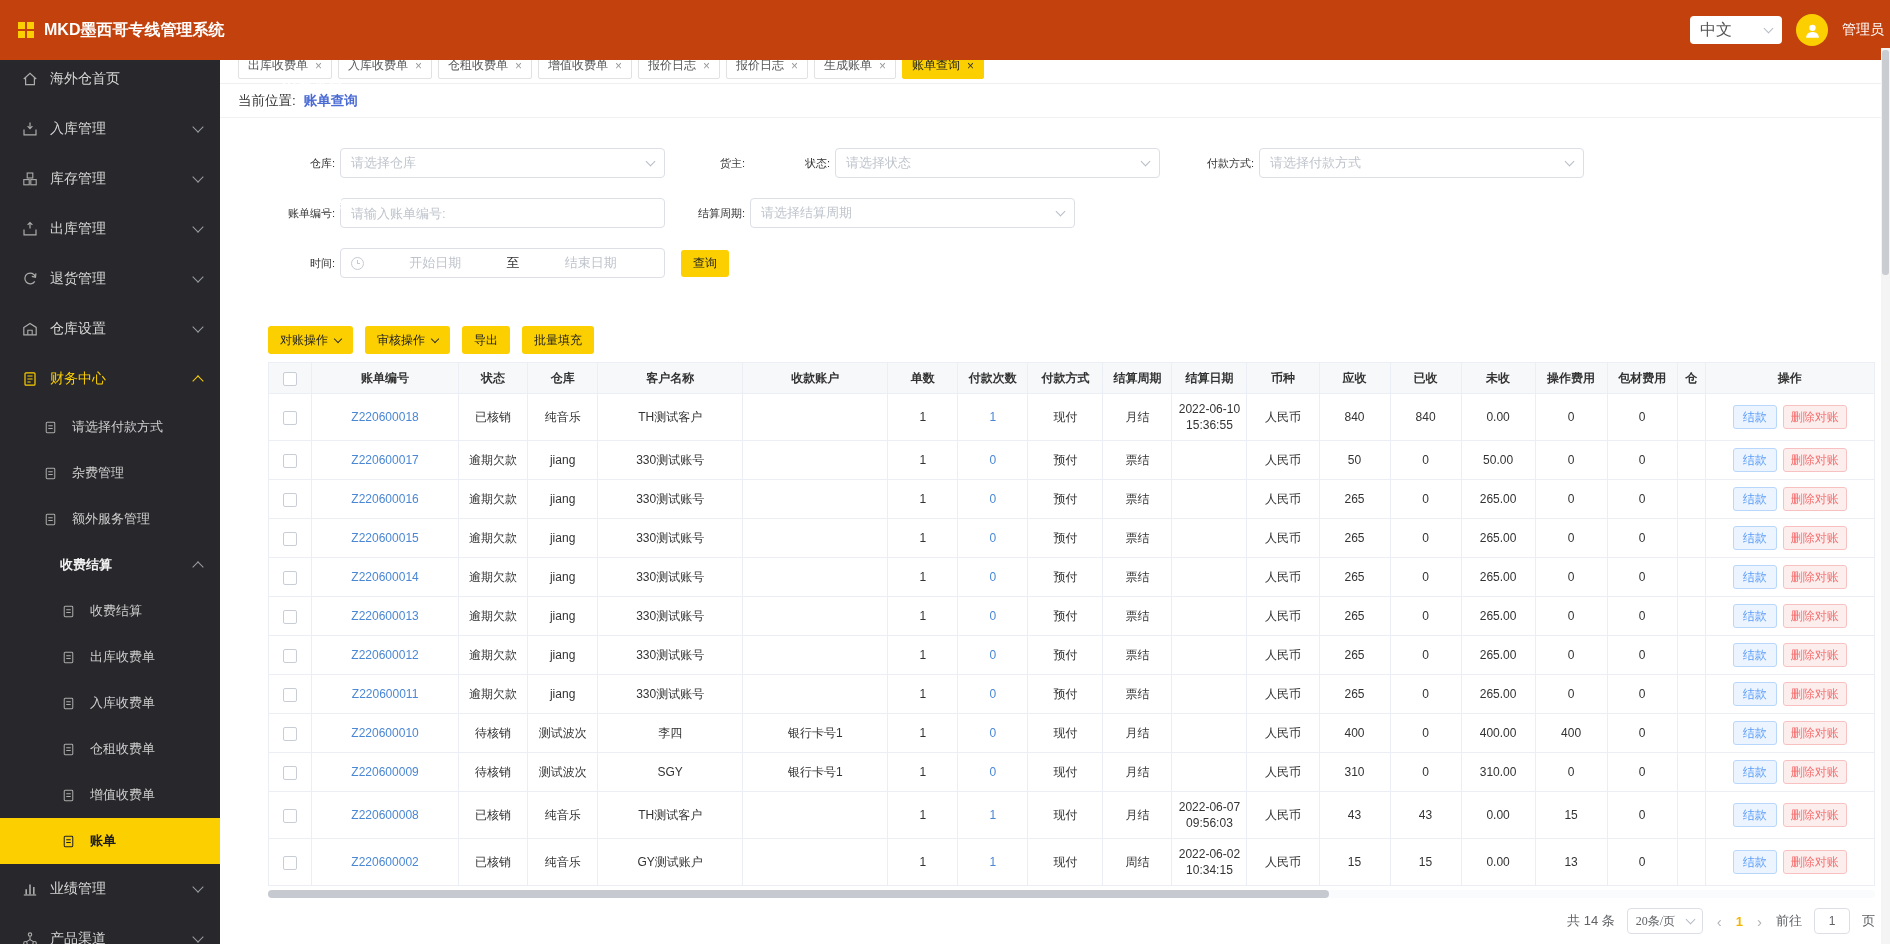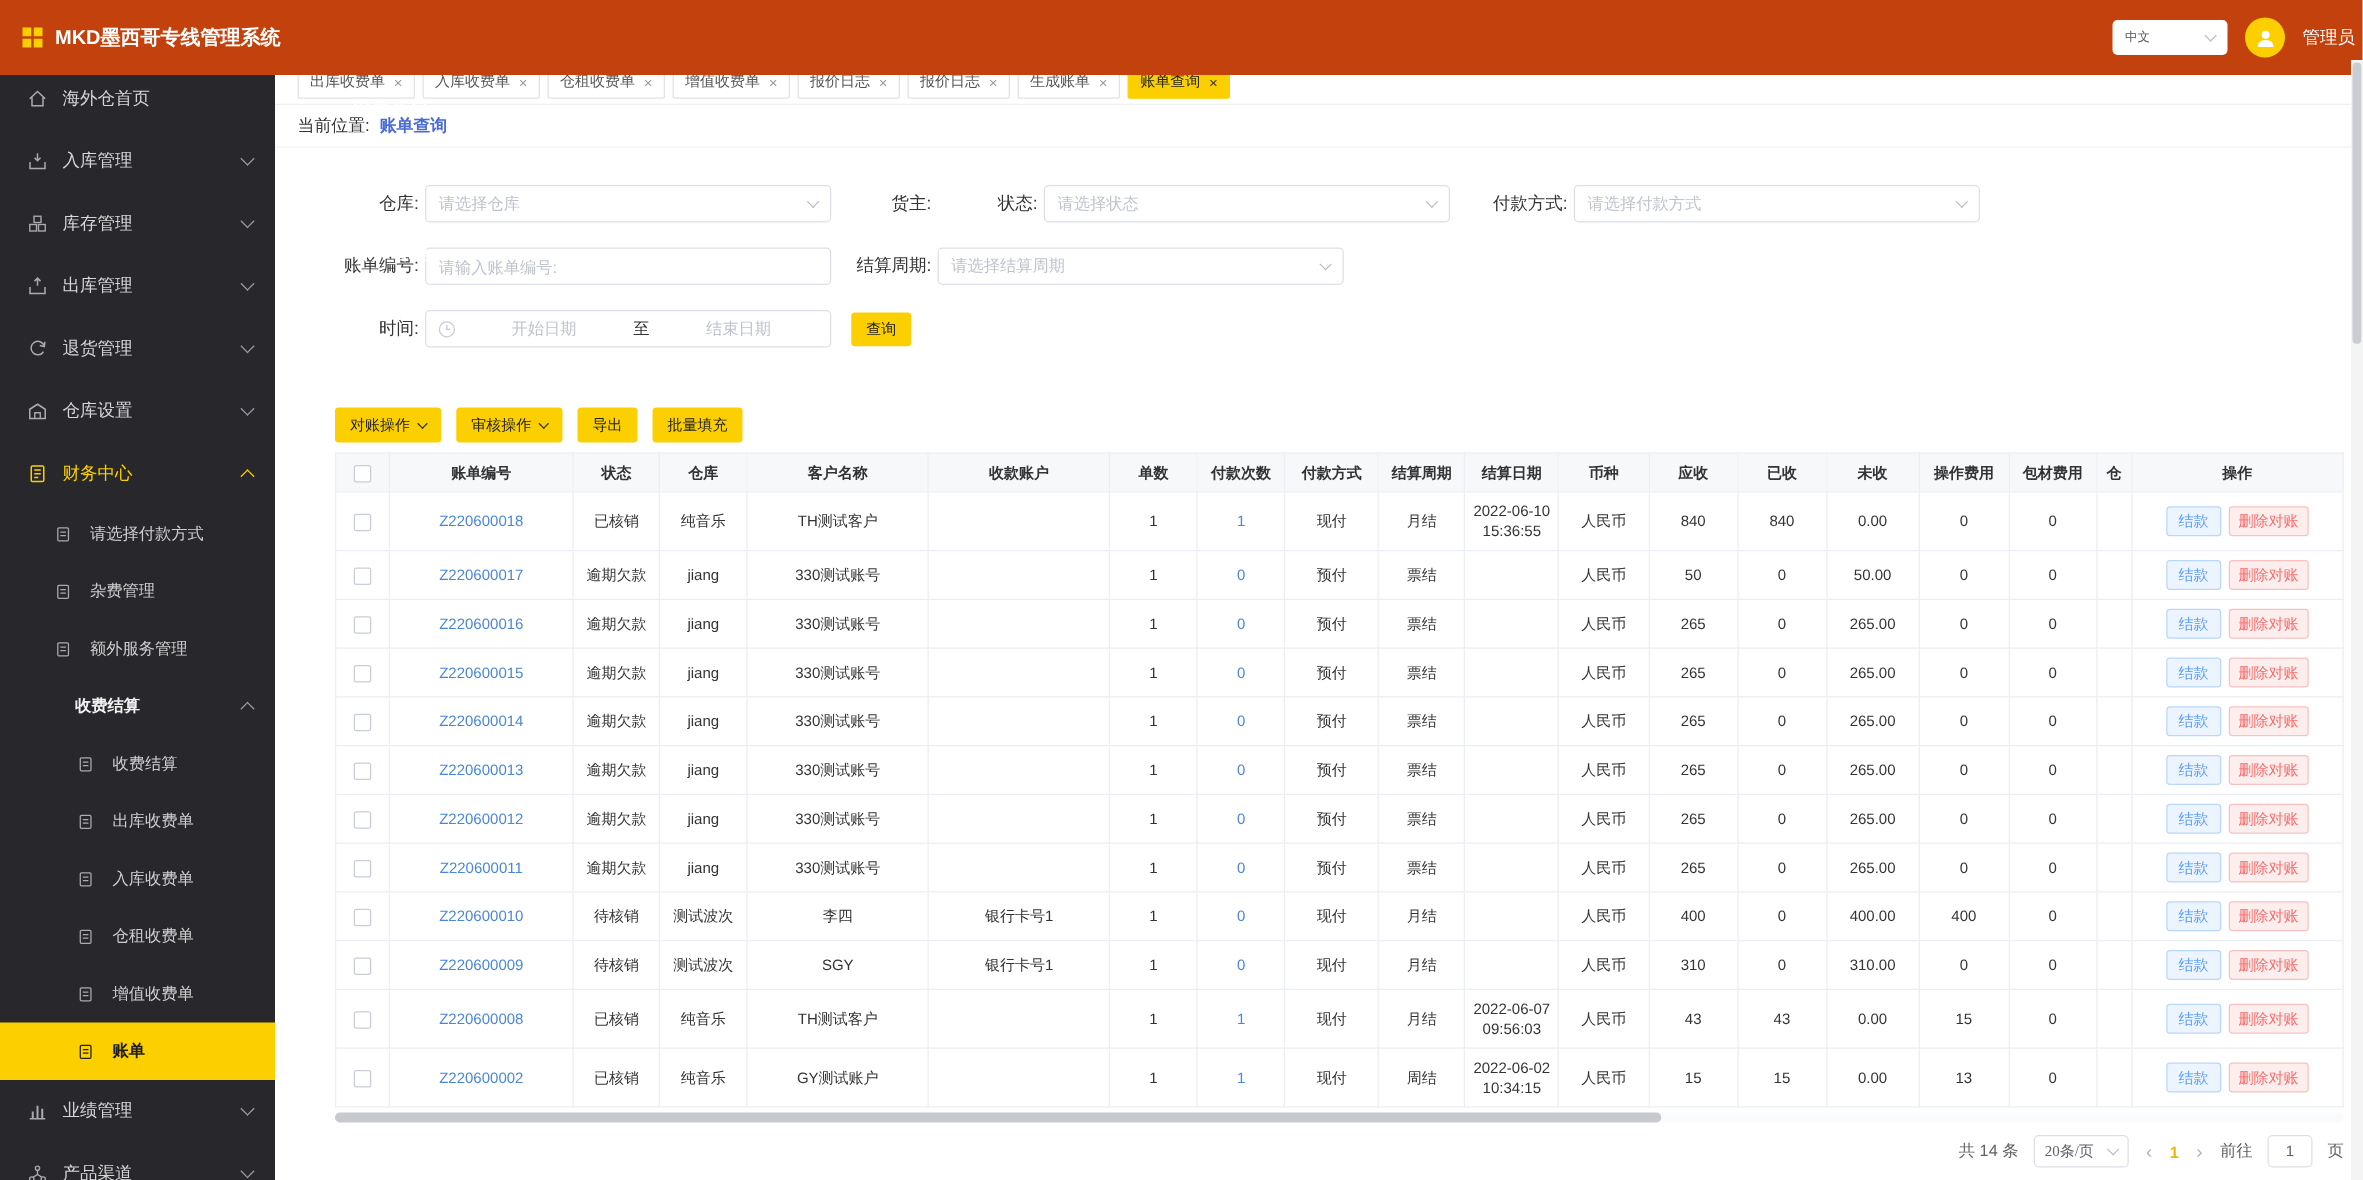--- a/index.html
+++ b/index.html
@@ -11,21 +11,21 @@
     display:flex; align-items:center; z-index:50; }
   .logo { display:flex; align-items:center; gap:10px; padding-left:18px; }
   .grid-icon { display:grid; grid-template-columns:7px 7px; gap:2px; }
   .grid-icon i { width:7px; height:7px; background:#fcd000; display:block; }
   .app-title { color:#fff; font-size:16px; font-weight:700; white-space:nowrap; }
   .top-nav { display:flex; gap:96px; margin-left:58px;flex-direction:column; }
   .nav-item { color:#fff; font-size:15px; font-weight:700; cursor:pointer; white-space:nowrap; }
   .nav-item.active { color:#fcd000; }
   .topbar-right { margin-left:auto; display:flex; align-items:center; gap:14px; padding-right:6px; }
   .lang-select { width:92px; height:28px; background:#fff; border-radius:4px; display:flex;
-    align-items:center; justify-content:space-between; padding:0 10px; font-size:10px; color:#555; cursor:pointer; }
+    align-items:center; justify-content:space-between; padding:0 10px; font-size:16px; color:#555; cursor:pointer; }
   .avatar { width:32px; height:32px; border-radius:50%; background:#fcd000; display:flex;
     align-items:center; justify-content:center; cursor:pointer; }
   .username { color:#fff; font-size:14px; white-space:nowrap; }
 
   
   .sidebar { position:fixed; left:0; top:48px; bottom:0; width:220px; background:#28282c;
     overflow:hidden; padding-top:6px; z-index:40; }
   .sb-item { height:50px; display:flex; align-items:center; padding:0 18px 0 22px;
     color:#d6d6d6; font-size:14px; cursor:pointer; white-space:nowrap; }
   .sb-item .sb-icon { width:18px; margin-right:10px; color:#ababab; display:flex; align-items:center; }
@@ -54,21 +54,21 @@
   .tab .tab-close { font-size:12px; color:#999; line-height:1; }
   .tab.active { background:#fcd000; border-color:#fcd000; color:#222; }
   .tab.active .tab-close { color:#333; }
   .breadcrumb { height:36px; display:flex; align-items:center; gap:8px; padding-left:18px;
     font-size:13.5px; color:#333; border-bottom:1px solid #f2f2f2; }
   .breadcrumb .crumb-current { color:#4a6bd4; font-weight:700; }
 
   
   .filter-panel { padding:30px 0 0 41px; }
   .f-row { display:flex; align-items:center; margin-bottom:20px; }
-  .f-label { width:74px; text-align:right; margin-right:5px; font-size:14px; color:#333; white-space:nowrap; flex:none; }
+  .f-label { width:74px; text-align:right; margin-right:5px; font-size:11px; color:#333; white-space:nowrap; flex:none; }
   .f-label.wide { width:88px; }
   .f-group { display:flex; align-items:center; margin-left:6px; }
   .f-group:first-child { margin-left:0; }
   .sel { width:325px; height:30px; border:1px solid #dcdfe6; border-radius:4px; background:#fff;
     display:flex; align-items:center; justify-content:space-between; padding:0 10px; cursor:pointer; flex:none; }
   .sel .ph { font-size:13px; color:#bfc4cc; }
   .caret { width:7px; height:7px; border-right:1.4px solid #b6bcc6; border-bottom:1.4px solid #b6bcc6;
     transform:rotate(45deg); margin-top:-4px; flex:none; }
   .txt-input { width:325px; height:30px; border:1px solid #dcdfe6; border-radius:4px; padding:0 10px;
     font-size:13px; color:#333; outline:none; flex:none; font-family:inherit; }

